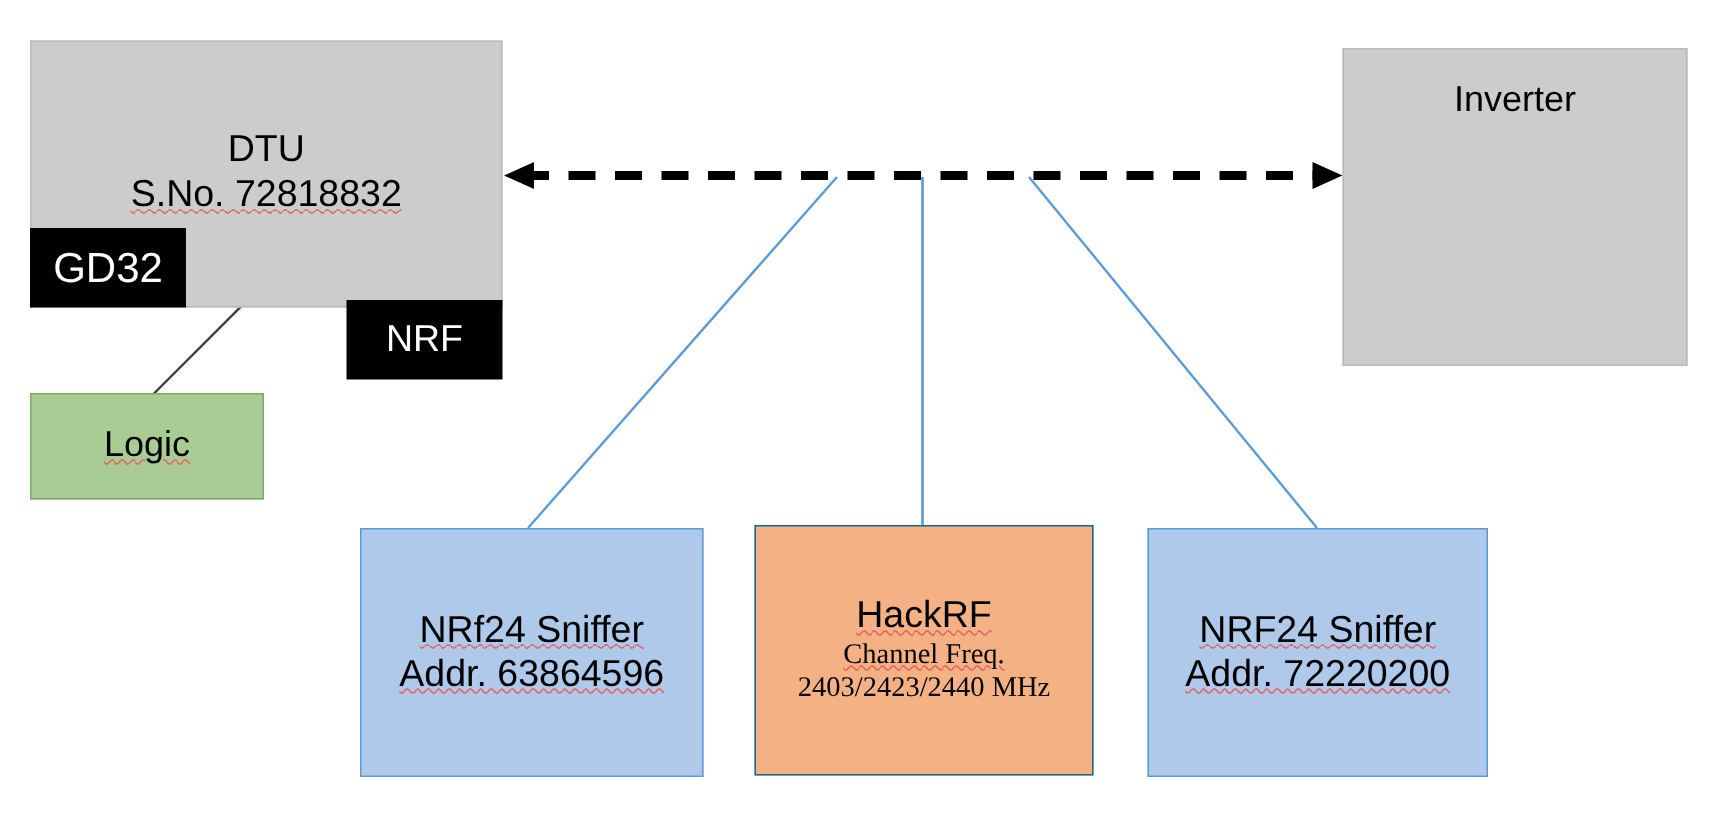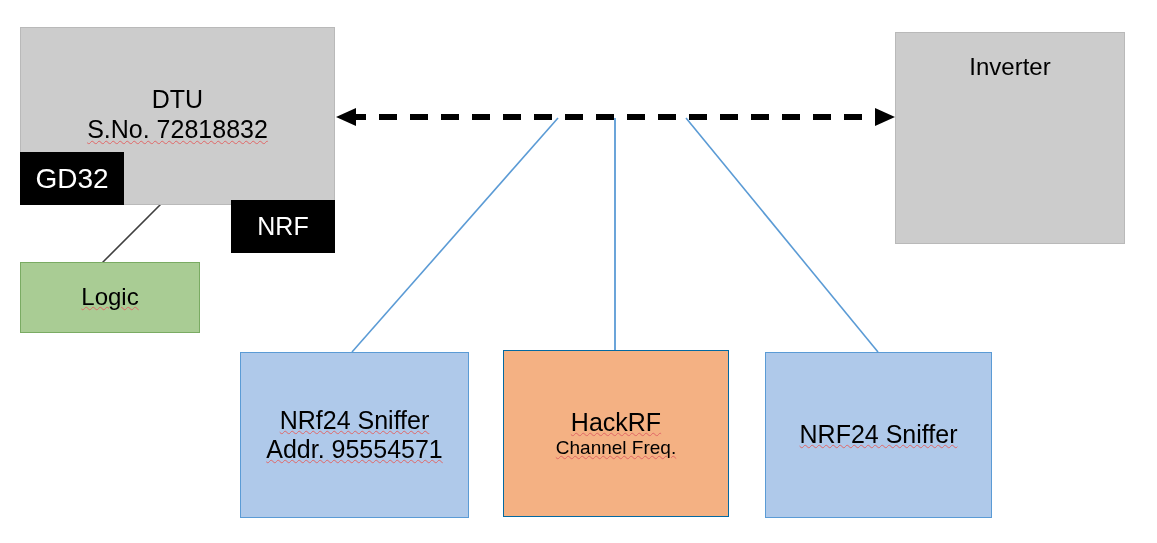--- a/index.html
+++ b/index.html
@@ -65,21 +65,21 @@
     height: 53px;
     background: #000000;
     color: #ffffff;
     font-size: 25px;
     margin-top: 48px;
   }
   
   #logic-box {
     left: 20px;
     top: 262px;
-    width: 180px;
+    width: 156px;
     height: 71px;
     background: #A9CC94;
     border: 1px solid #7aab63;
     font-size: 24px;
   }
   
   #inverter-box {
     left: 895px;
     top: 32px;
     width: 230px;
@@ -104,20 +104,21 @@
     left: 503px;
     top: 350px;
     width: 226px;
     height: 167px;
     background: #F4B183;
     border: 1px solid #0369a1;
     font-size: 25px;
   }
   #hackrf-box .sub {
     font-size: 19px;
+    font-family: Liberation Serif, serif;
   }
   #nrf24-right-box {
     left: 765px;
     top: 352px;
     width: 227px;
     height: 166px;
     background: #AFC9EA;
     border: 1px solid #5b9bd5;
     font-size: 25px;
   }
@@ -179,25 +180,27 @@
   <div class="node" id="logic-box">
     <div class="spell">Logic</div>
   </div>
 
   <div class="node" id="inverter-box">
     <div>Inverter</div>
   </div>
 
   <div class="node" id="nrf24-left-box">
     <div class="spell">NRf24 Sniffer</div>
-    <div class="spell">Addr. 95554571</div>
+    <div class="spell">Addr. 63864596</div>
   </div>
 
   <div class="node" id="hackrf-box">
     <div class="spell">HackRF</div>
     <div class="sub spell">Channel Freq.</div>
+    <div class="sub">2403/2423/2440 MHz</div>
   </div>
 
   <div class="node" id="nrf24-right-box">
     <div class="spell">NRF24 Sniffer</div>
+    <div class="spell">Addr. 72220200</div>
   </div>
 
 </div>
 
 </body></html>

